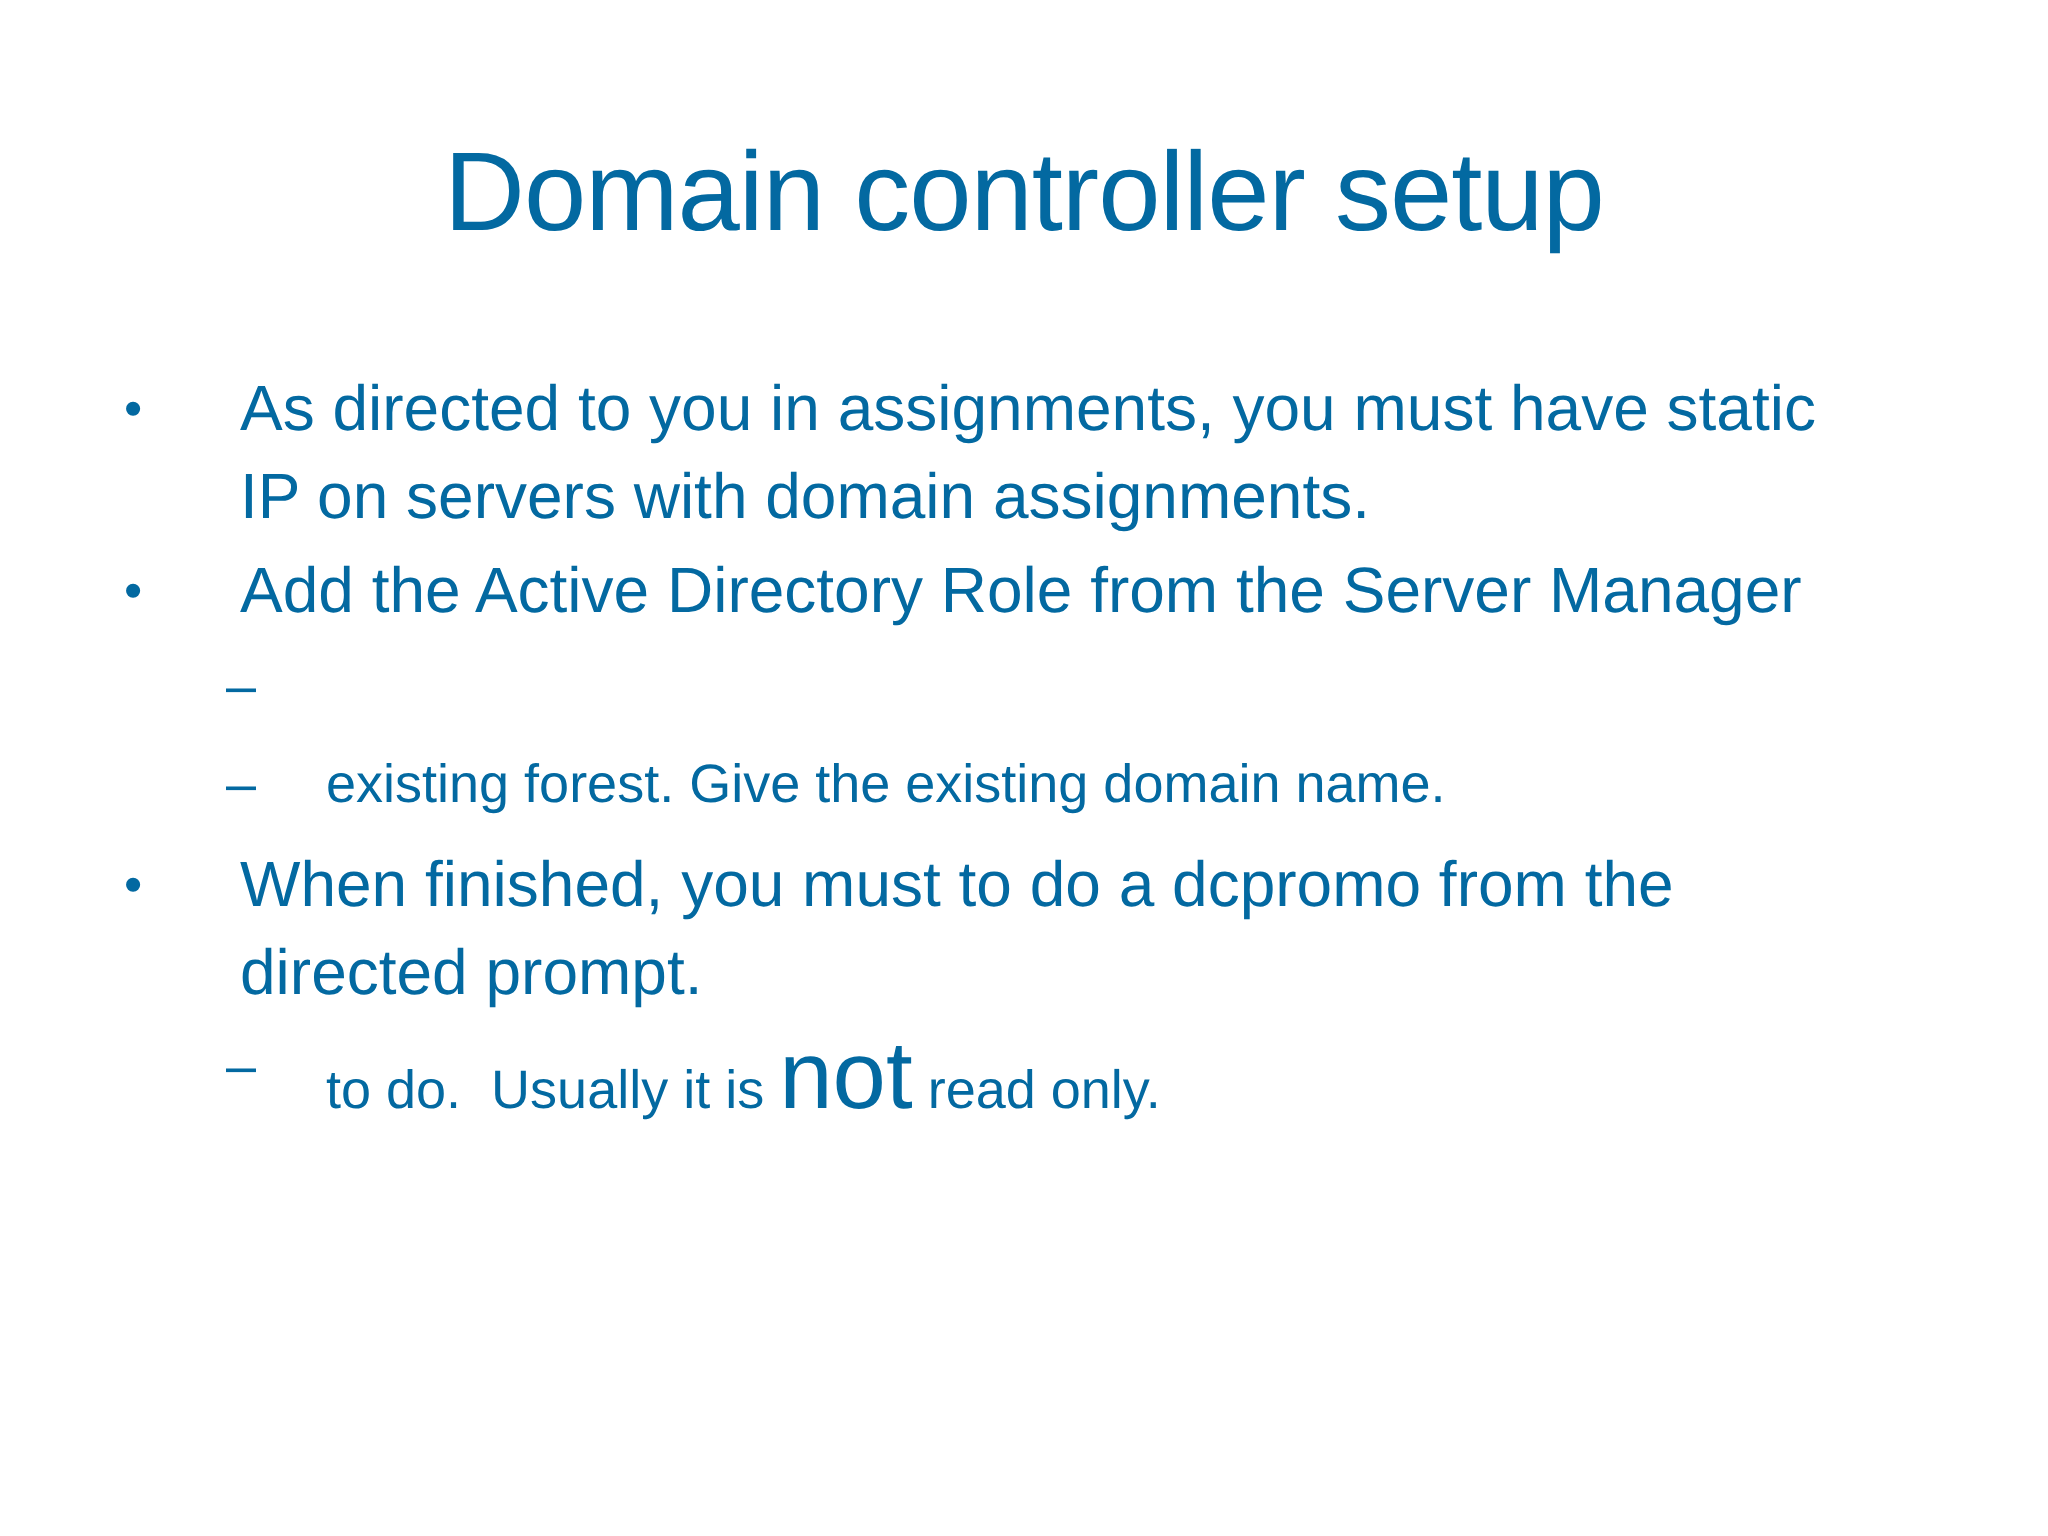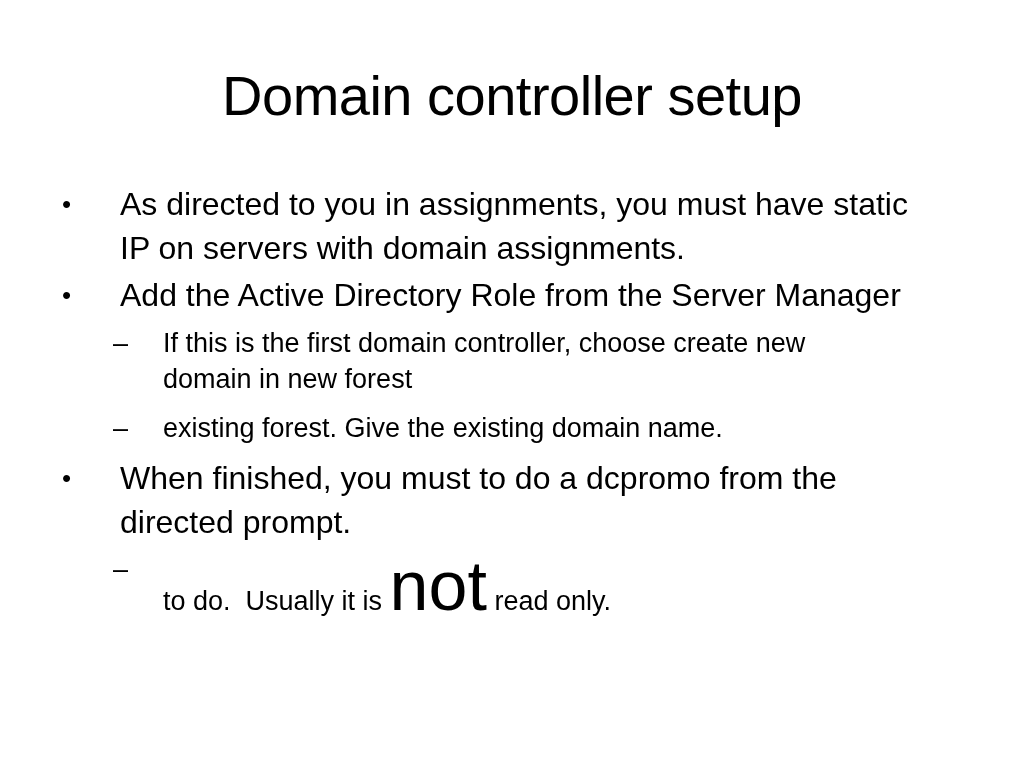--- a/index.html
+++ b/index.html
@@ -5,21 +5,21 @@
   html, body {
     margin: 0;
     padding: 0;
     background: #ffffff;
   }
   .slide {
     position: relative;
     width: 1024px;
     height: 768px;
     background: #ffffff;
-    color: #000000;
+    color: #0369a1;
     font-family: "Liberation Sans", sans-serif;
     overflow: hidden;
   }
   .title {
     margin: 64px 0 0 0;
     font-size: 56px;
     font-weight: 400;
     line-height: 1.15;
     text-align: center;
     letter-spacing: -0.5px;
@@ -62,21 +62,21 @@
     flex: 0 0 30px;
     font-size: 27px;
     line-height: 36px;
   }
   .m-b2   { margin-top: 3px; }
   .m-sub1 { margin-top: 8px; }
   .m-sub2 { margin-top: 13px; }
   .m-b3   { margin-top: 10px; }
   .m-sub3 { margin-top: 7px; }
   .big-word {
-    font-size: 70px;
+    font-size: 48px;
     line-height: 1;
   }
 </style>
 </head>
 <body>
 
 <div class="slide">
 
   <h1 class="title">Domain controller setup</h1>
 
@@ -92,24 +92,20 @@
 
     <div class="item l1 m-b2">
       <span class="marker">•</span>
       <span class="text-col">
         <span class="line">Add the Active Directory Role from the Server Manager</span>
       </span>
     </div>
 
     <div class="item l2 m-sub1">
       <span class="marker">–</span>
-      <span class="text-col">
-        <span class="line">If this is the first domain controller, choose create new</span>
-        <span class="line">domain in new forest</span>
-      </span>
     </div>
 
     <div class="item l2 m-sub2">
       <span class="marker">–</span>
       <span class="text-col">
         <span class="line">existing forest. Give the existing domain name.</span>
       </span>
     </div>
 
     <div class="item l1 m-b3">

